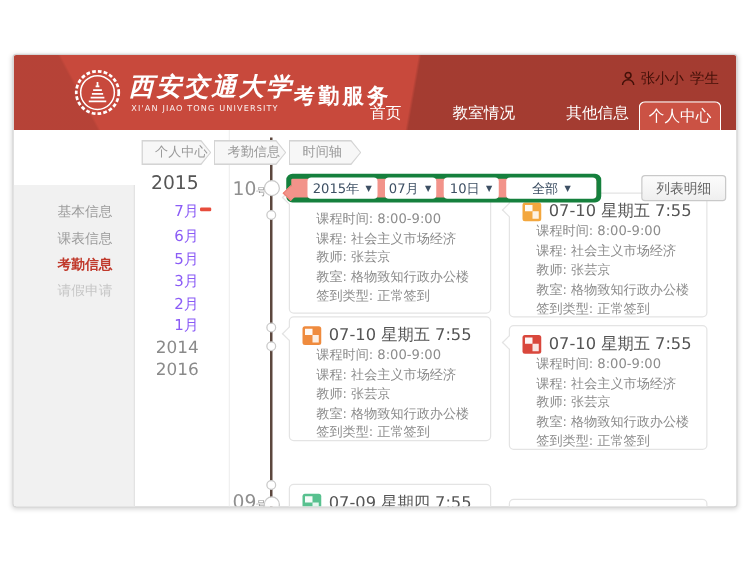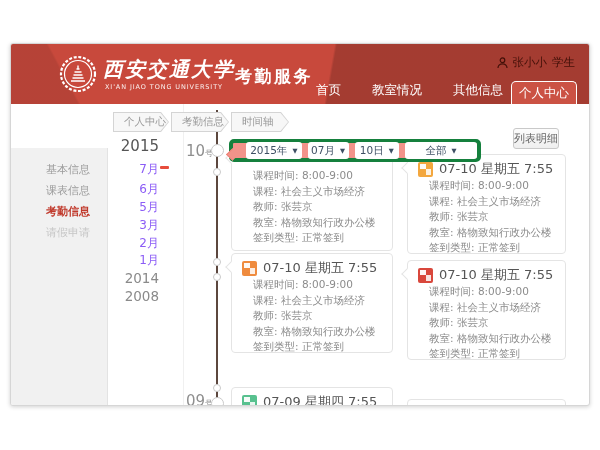--- a/index.html
+++ b/index.html
@@ -18,21 +18,21 @@
   .logo { position:absolute; left:48px; top:11px; width:38px; height:38px; }
   .uni-cn { position:absolute; left:92px; top:12px; color:#fff;
     font-family:"DejaVu Serif","Liberation Serif",serif; font-style:italic; font-weight:bold;
     font-size:20px; letter-spacing:2px; white-space:nowrap; }
   .uni-en { position:absolute; left:94px; top:39px; color:rgba(255,255,255,0.92);
     font-size:6.5px; letter-spacing:0.9px; white-space:nowrap; }
   .app-title { position:absolute; left:224px; top:21px; color:#fff; font-size:17px;
     font-weight:bold; letter-spacing:2.5px; white-space:nowrap; }
   .userinfo { position:absolute; right:14px; top:11px; display:flex; align-items:center;
     gap:5px; color:#431008; font-size:11.5px; white-space:nowrap; }
-  .navrow { position:absolute; right:86px; bottom:5px; display:flex; gap:31px;
+  .navrow { position:absolute; right:86px; bottom:5px; display:flex; gap:41px;
     color:#fff; font-size:12.5px; white-space:nowrap; }
   .navrow .navitem { cursor:default; }
   .navtab { position:absolute; right:12px; bottom:0; width:66px; height:23px;
     line-height:22px; text-align:center; color:#fff; font-size:12.5px;
     background:#cb5244; border:1px solid #fff; border-bottom:none;
     border-radius:5px 5px 0 0; }
 
   
   .sidebar { position:absolute; left:0; top:60px; width:97px; height:303px;
     background:#f1f1f1; border-right:1px solid #e3e3e3; padding-top:11px;margin-top:44px; }
@@ -75,21 +75,21 @@
   .filterbar { position:absolute; left:218px; top:95px; width:252px; height:23px;
     background:#f2938a; border:4px solid #15803d; border-radius:5px;
     display:flex; align-items:center; padding-left:13px; gap:6px; z-index:20; }
   .filterbar .tip { position:absolute; left:-5px; top:7px; width:9px; height:9px;
     background:#f2938a; border-left:1px solid #ee8177; border-bottom:1px solid #ee8177;
     transform:rotate(45deg); }
   .dropdown { background:#fff; border-radius:3px; height:17px; display:flex;
     align-items:center; justify-content:center; gap:5px; font-size:10.5px;
     color:#3d4f63; cursor:default; }
   .caret { font-size:6.5px; color:#3d4f63; }
-  .listbtn { position:absolute; left:502px; top:84px; width:46px; height:21px;
+  .listbtn { position:absolute; left:502px; top:96px; width:68px; height:21px;
     background:linear-gradient(#fcfcfc,#efefef); border:1px solid #c9c9c9;
     border-radius:3px; font-size:11px; color:#666; text-align:center;
     line-height:19px; z-index:20; white-space:nowrap; }
 
   
   .card { position:absolute; background:#fff; border:1px solid #e4e4e4;
     border-radius:4px; padding:5px 10px 4px; z-index:1; }
   .card .tip { position:absolute; left:-5px; top:9px; width:8px; height:8px;
     background:#fff; border-left:1px solid #e4e4e4; border-bottom:1px solid #e4e4e4;
     transform:rotate(45deg); }
@@ -160,21 +160,21 @@
 
   <div class="yearcol">
     <div class="ymark big" style="top:35px;">2015</div>
     <div class="ymark month" style="top:58px;">7月</div>
     <div class="ymark month" style="top:78px;">6月</div>
     <div class="ymark month" style="top:96px;">5月</div>
     <div class="ymark month" style="top:114px;">3月</div>
     <div class="ymark month" style="top:132px;">2月</div>
     <div class="ymark month" style="top:149px;">1月</div>
     <div class="ymark year" style="top:167px;">2014</div>
-    <div class="ymark year" style="top:185px;">2008</div>
+    <div class="ymark year" style="top:185px;">2016</div>
     <div class="curtick" style="top:62px;"></div>
   </div>
 
   <div class="tl-line"></div>
   <div class="daylabel" style="left:175px; top:97px;">
     <span class="n">10</span><span class="s">号</span>
   </div>
   <div class="daylabel" style="left:175px; top:347px;">
     <span class="n">09</span><span class="s">号</span>
   </div>

